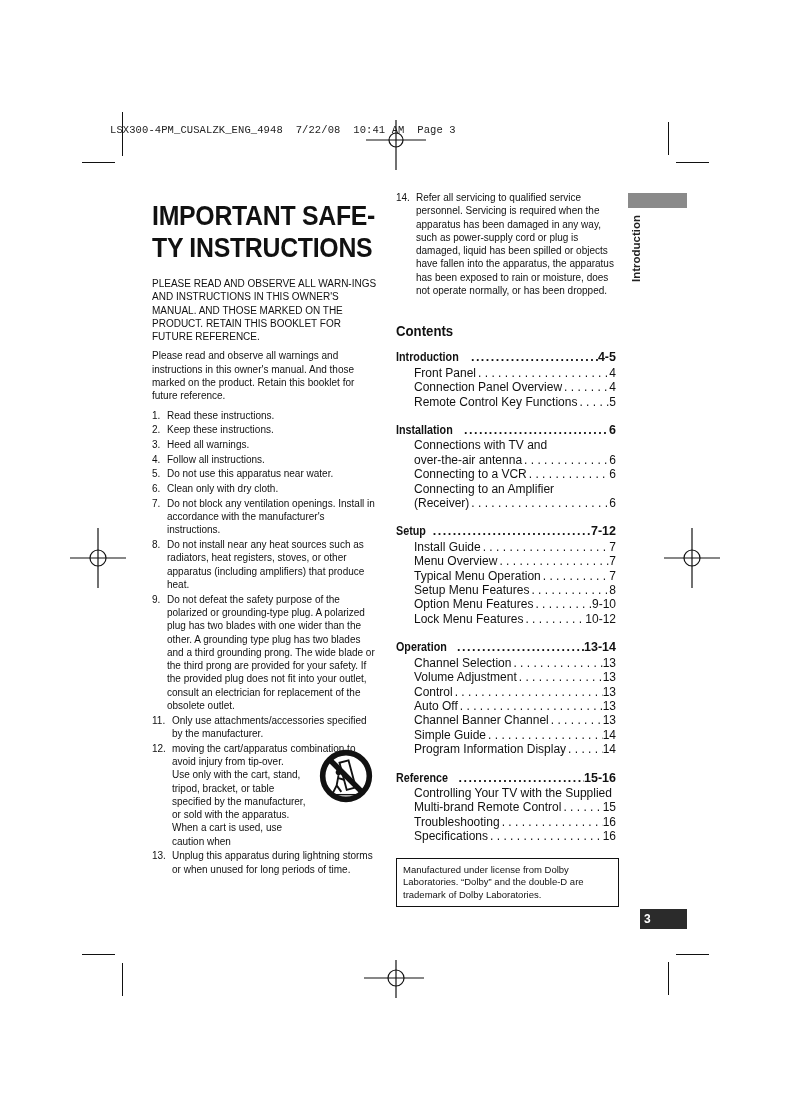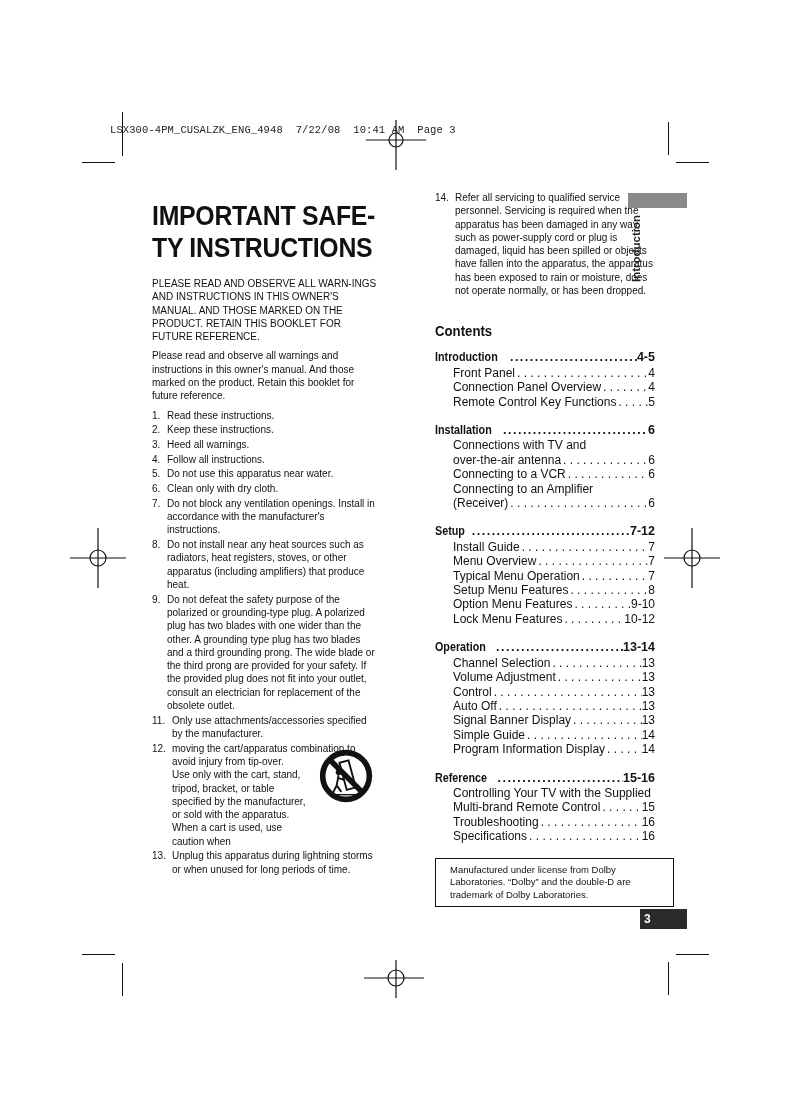--- a/index.html
+++ b/index.html
@@ -21,34 +21,34 @@
   .para { font-size: 10px; line-height: 13.3px; margin: 0 0 6px 0; }
   .list { margin: 0; padding: 0; list-style: none; }
   .list li { display: flex; font-size: 10px; line-height: 13.3px; margin-bottom: 1.4px; }
   .list .num { flex: 0 0 15px; }
   .list .num.wide { flex: 0 0 20px; }
   .list .txt { flex: 1; }
   .cart-wrap { position: relative; }
   .cart-icon { position: absolute; right: 4px; top: 6px; width: 56px; height: 56px; }
 
   
-  .right-col { position: absolute; left: 396px; top: 191px; width: 220px; margin-left: 39px; }
+  .right-col { position: absolute; left: 396px; top: 191px; width: 220px; }
   .right-col .list li { font-size: 10px; line-height: 13.3px; }
   .contents-title { font-weight: bold; font-size: 15px; margin: 25px 0 11px 0; transform: scaleX(0.88); transform-origin: left; }
   .toc-section { margin-bottom: 14px; }
   .toc-row { display: flex; font-size: 12px; line-height: 14.4px; white-space: nowrap; }
   .toc-row.head { font-weight: bold; font-size: 12.5px; margin-bottom: 1px; }
   .toc-row.head .lbl { transform: scaleX(0.86); transform-origin: left; display: inline-block; }
   .toc-row.sub { padding-left: 18px; }
   .toc-row .dots { flex: 1; overflow: hidden; letter-spacing: 2.2px; padding: 0 2px; }
   .toc-row .dots::before { content: ". . . . . . . . . . . . . . . . . . . . . . . . . . . . . . . . . . . . . . . . . . . . ."; letter-spacing: 0; }
   .toc-row.head .dots::before { content: "............................................................................"; letter-spacing: 1.5px; }
   .toc-row .pg { text-align: right; }
 
-  .dolby-box { border: 1px solid #111; padding: 5px 14px; font-size: 9.5px; line-height: 12.5px;
+  .dolby-box { border: 1px solid #111; padding: 5px 6px; font-size: 9.5px; line-height: 12.5px;
                margin-top: 14px; width: 209px; }
 
   
   .side-bar { position: absolute; left: 628px; top: 193px; width: 59px; height: 15px; background: #8a8a8a; }
   .side-label { position: absolute; left: 630px; top: 282px; transform: rotate(-90deg); transform-origin: left top;
                 font-weight: bold; font-size: 11.5px; color: #222; white-space: nowrap; }
   .page-badge { position: absolute; left: 640px; top: 909px; width: 47px; height: 20px; background: #2b2b2b;
                 color: #fff; font-weight: bold; font-size: 12px; line-height: 20px; padding-left: 4px; box-sizing: border-box; }
 </style>
 </head>
@@ -276,21 +276,21 @@
         <span>Control</span>
         <span class="dots"></span>
         <span class="pg">13</span>
       </div>
     <div class="toc-row sub">
         <span>Auto Off</span>
         <span class="dots"></span>
         <span class="pg">13</span>
       </div>
     <div class="toc-row sub">
-        <span>Signal Banner Display</span>
+        <span>Channel Banner Channel</span>
         <span class="dots"></span>
         <span class="pg">13</span>
       </div>
     <div class="toc-row sub">
         <span>Simple Guide</span>
         <span class="dots"></span>
         <span class="pg">14</span>
       </div>
     <div class="toc-row sub">
         <span>Program Information Display</span>

